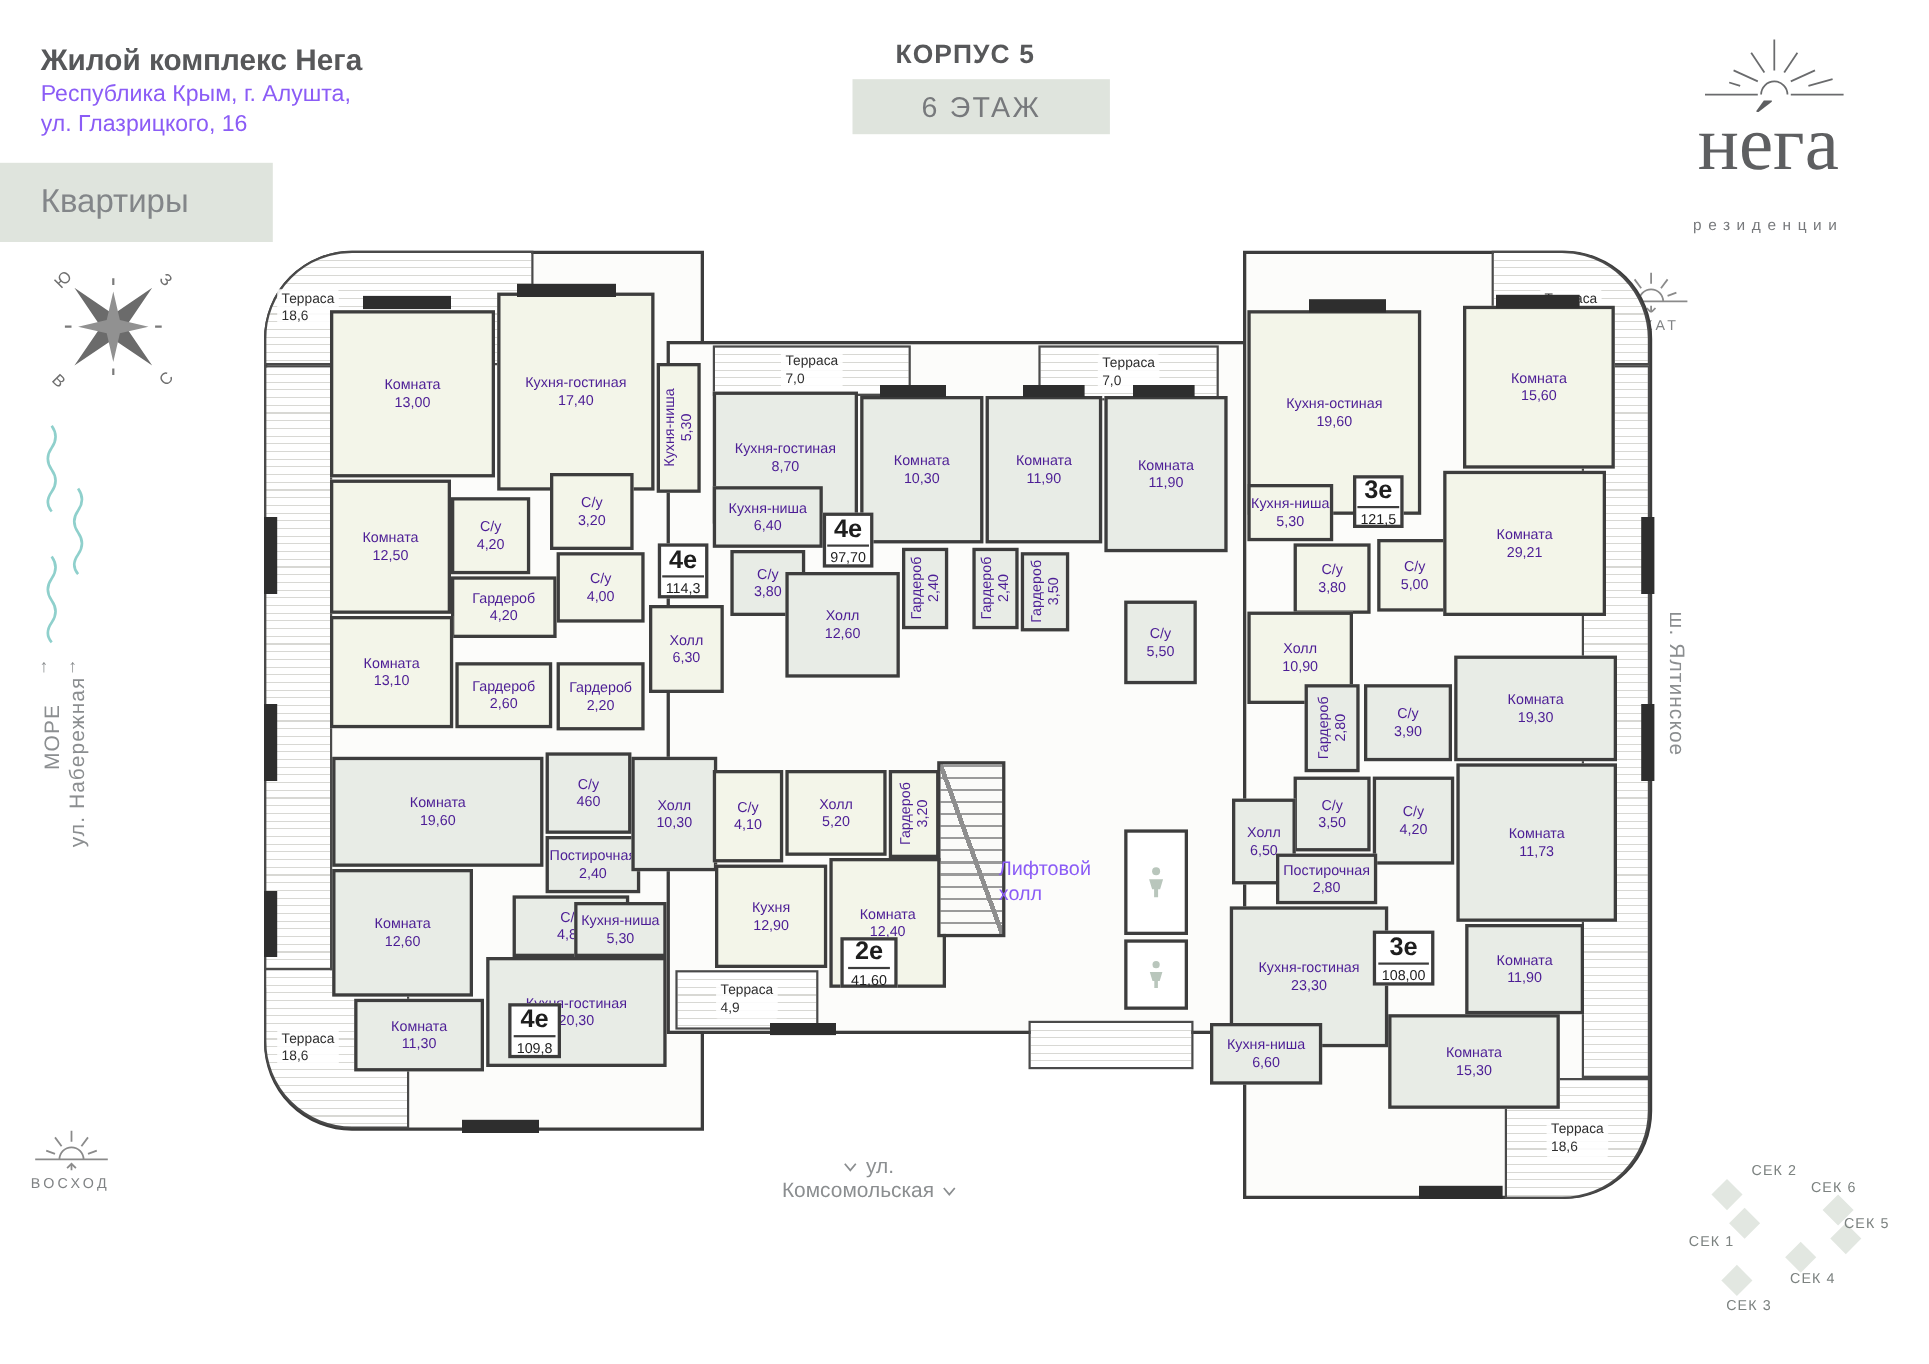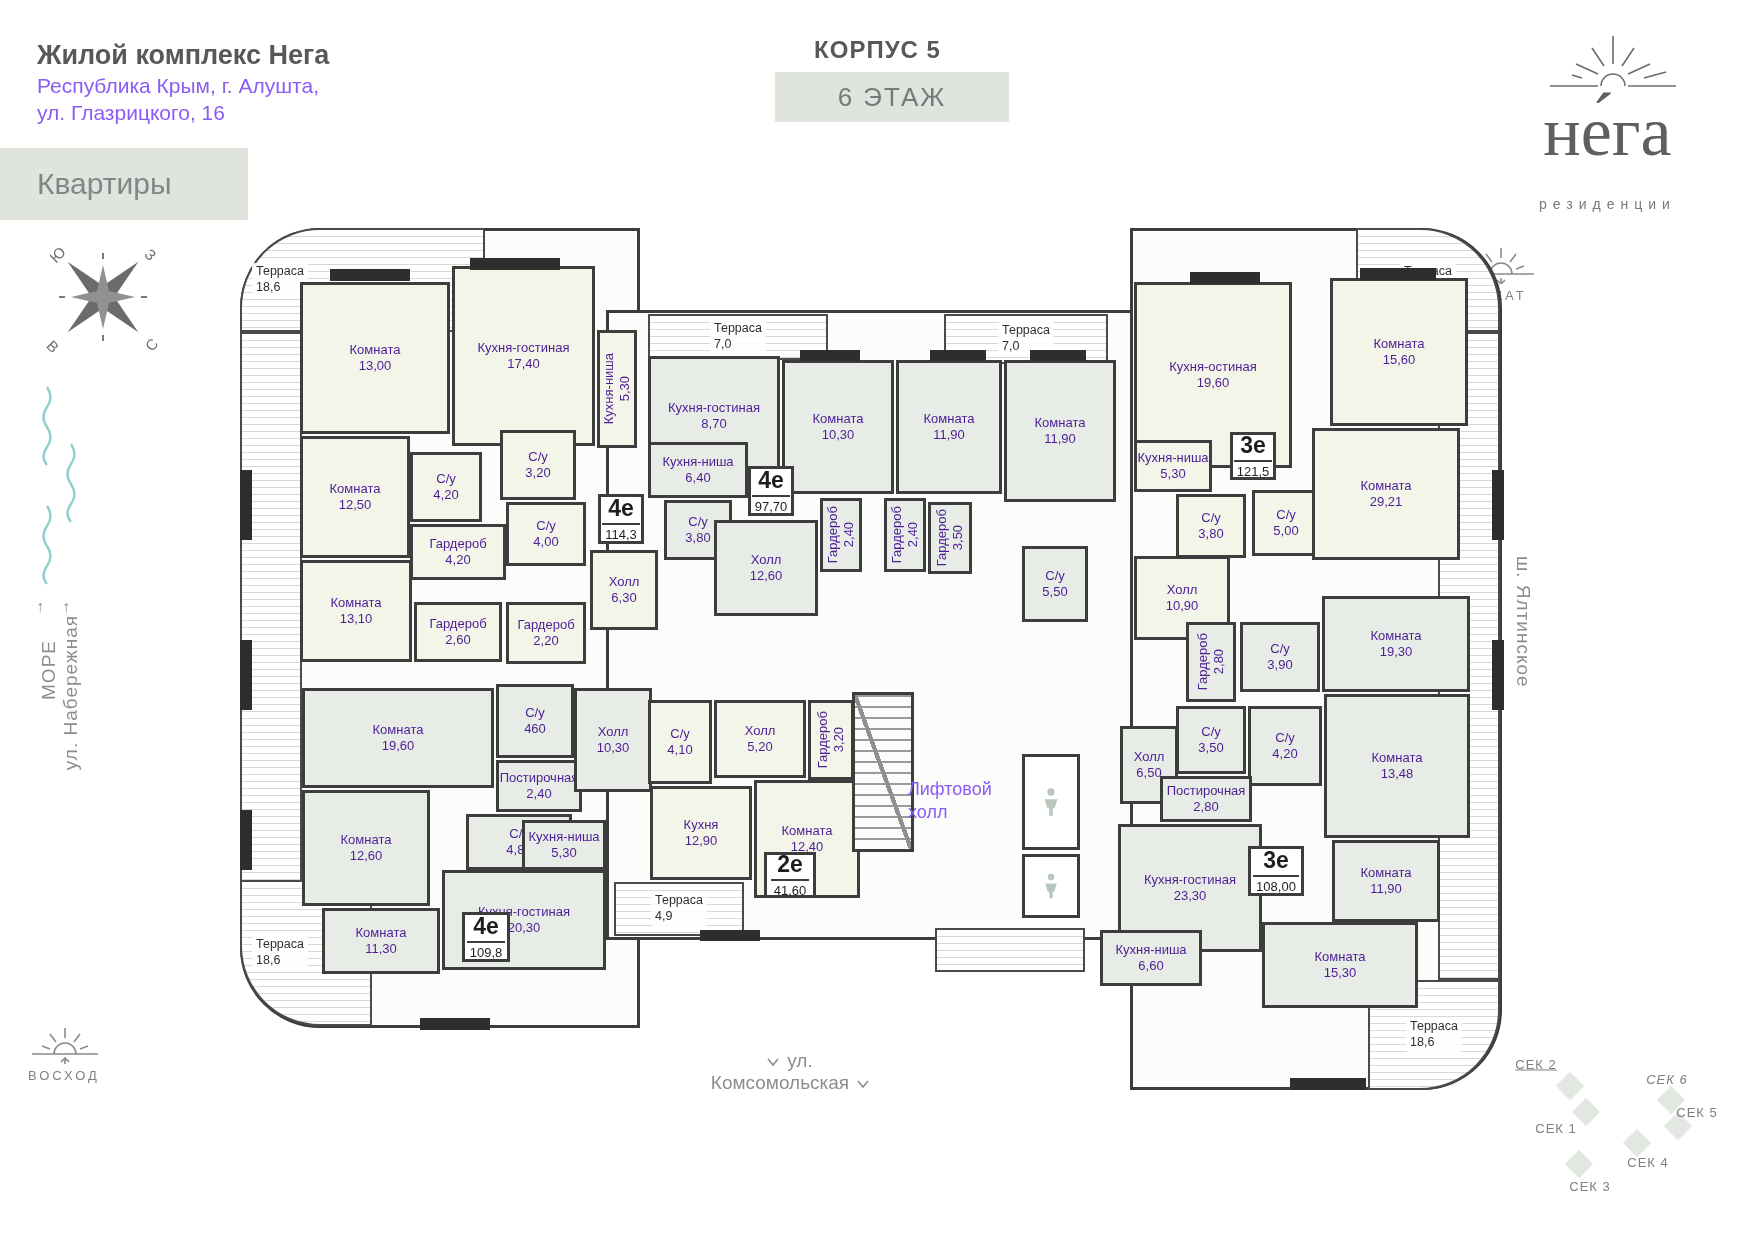--- a/index.html
+++ b/index.html
@@ -413,21 +413,21 @@
     </div>
     <div class="room fb" style="left: 1248px; top: 706px; width: 74px; height: 80px;">
       <div class="rlabel">
         <div>С/у</div>
         <div>4,20</div>
       </div>
     </div>
     <div class="room fb" style="left: 1324px; top: 694px; width: 146px; height: 144px;">
       <div class="rlabel">
         <div>Комната</div>
-        <div>13,48</div>
+        <div>11,73</div>
       </div>
     </div>
     <div class="room fb" style="left: 1120px; top: 726px; width: 58px; height: 78px;">
       <div class="rlabel">
         <div>Холл</div>
         <div>6,50</div>
       </div>
     </div>
     <div class="room fb" style="left: 1160px; top: 776px; width: 92px; height: 46px;">
       <div class="rlabel">
@@ -596,23 +596,23 @@
     </svg>
 </div>
 <div class="shaft" style="left:1022px;top:854px;width:58px;height:64px">
   <svg width="18" height="28" viewBox="0 0 22 34">
       <circle cx="11" cy="6" r="4" fill="#b9c6bc"></circle>
       <path d="M4 14 h14 l-3 10 h-2 v8 h-4 v-8 h-2 z" fill="#b9c6bc"></path>
     </svg>
 </div>
 
 <div class="diamond" style="left: 1570px; top: 1086px;"></div>
-<div class="sec-label" style="left: 1536px; top: 1064px; text-decoration: underline;">СЕК 2</div>
+<div class="sec-label" style="left: 1613px; top: 1064px;">СЕК 2</div>
 <div class="diamond" style="left: 1671px; top: 1100px;"></div>
-<div class="sec-label" style="left: 1667px; top: 1079px; font-style: italic;">СЕК 6</div>
+<div class="sec-label" style="left: 1667px; top: 1079px;">СЕК 6</div>
 <div class="diamond" style="left: 1678px; top: 1126px;"></div>
 <div class="sec-label" style="left: 1697px; top: 1112px;">СЕК 5</div>
 <div class="diamond" style="left: 1586px; top: 1112px;"></div>
 <div class="sec-label" style="left: 1556px; top: 1128px;">СЕК 1</div>
 <div class="diamond" style="left: 1637px; top: 1143px;"></div>
 <div class="sec-label" style="left: 1648px; top: 1162px;">СЕК 4</div>
 <div class="diamond" style="left: 1579px; top: 1164px;"></div>
 <div class="sec-label" style="left: 1590px; top: 1186px;">СЕК 3</div>
 
 </body></html>

